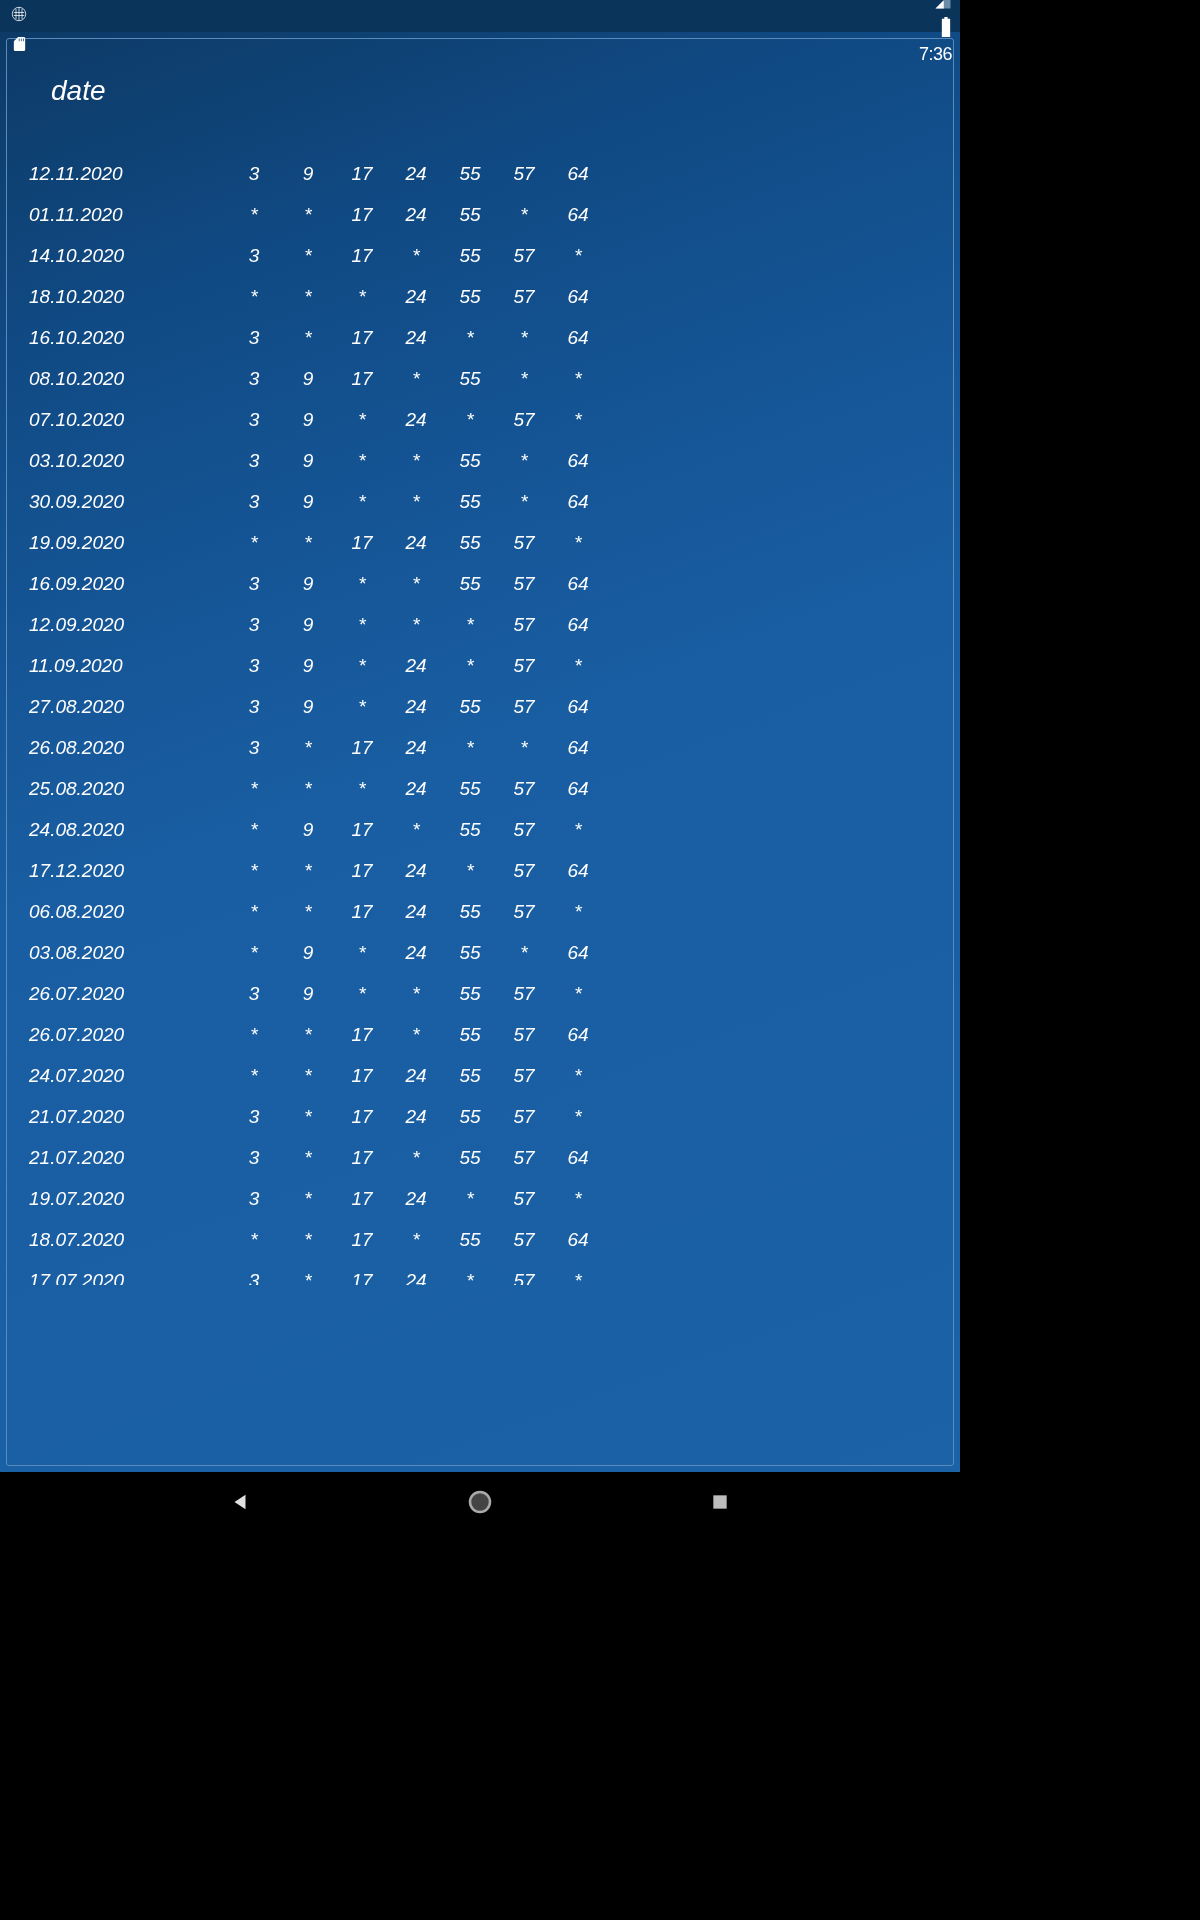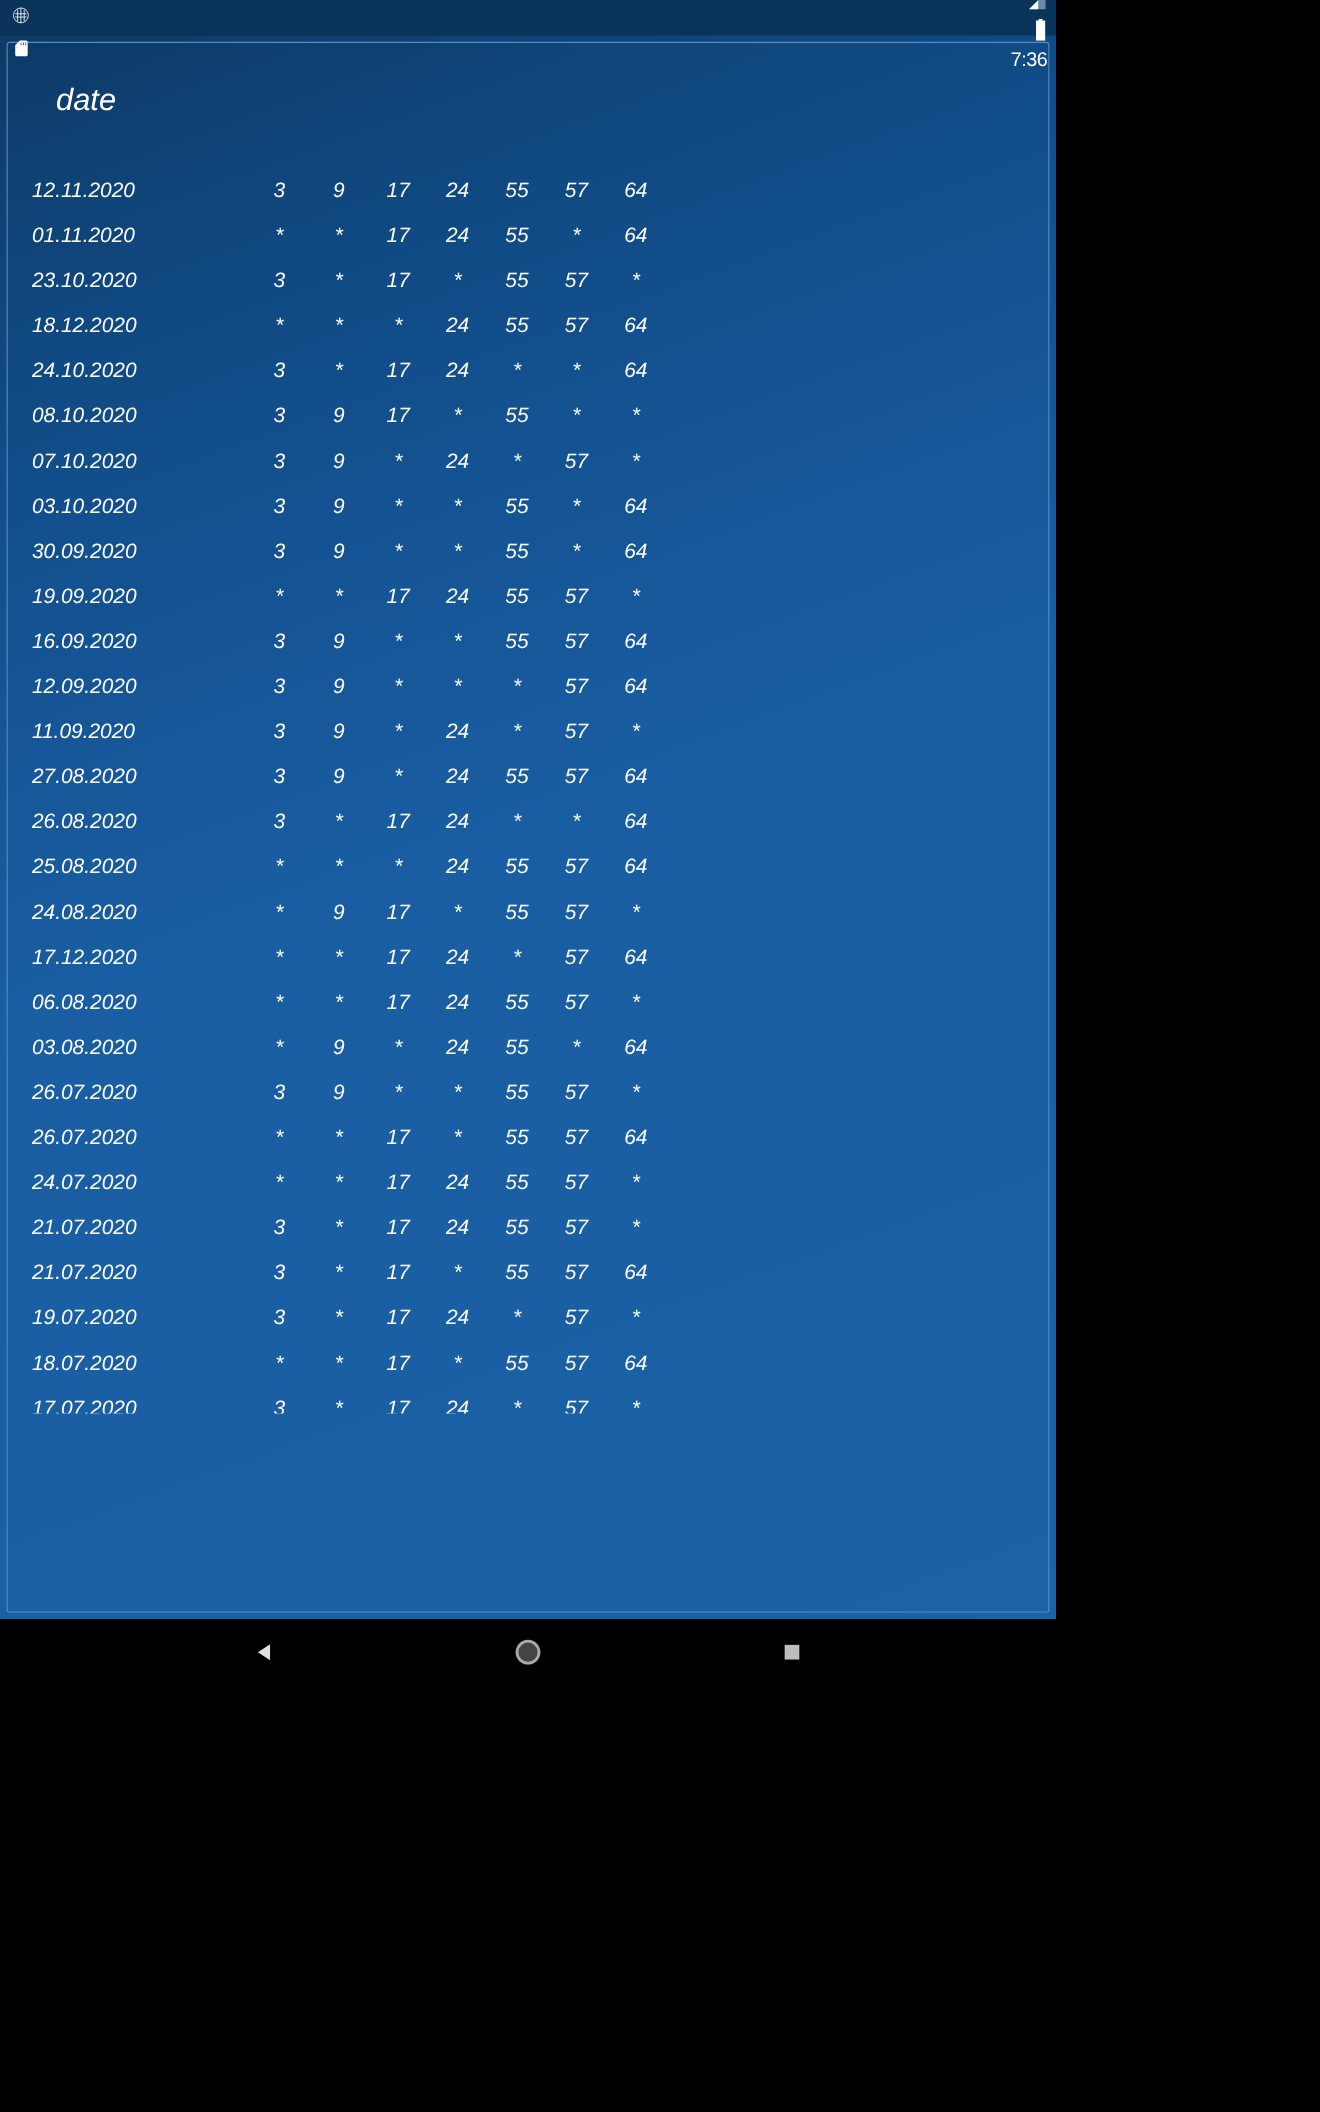--- a/index.html
+++ b/index.html
@@ -142,45 +142,45 @@
             <div class="cell">*</div>
             <div class="cell">*</div>
             <div class="cell">17</div>
             <div class="cell">24</div>
             <div class="cell">55</div>
             <div class="cell">*</div>
             <div class="cell">64</div>
           </div>
         </div>
         <div class="row">
-          <div class="c-date">23.10.2020</div>
-          <div class="cells">
-            <div class="cell">3</div>
-            <div class="cell">*</div>
-            <div class="cell">17</div>
-            <div class="cell">*</div>
-            <div class="cell">55</div>
-            <div class="cell">57</div>
-            <div class="cell">*</div>
-          </div>
-        </div>
-        <div class="row">
-          <div class="c-date">18.12.2020</div>
-          <div class="cells">
-            <div class="cell">*</div>
-            <div class="cell">*</div>
-            <div class="cell">*</div>
-            <div class="cell">24</div>
-            <div class="cell">55</div>
-            <div class="cell">57</div>
-            <div class="cell">64</div>
-          </div>
-        </div>
-        <div class="row">
-          <div class="c-date">24.10.2020</div>
+          <div class="c-date">14.10.2020</div>
+          <div class="cells">
+            <div class="cell">3</div>
+            <div class="cell">*</div>
+            <div class="cell">17</div>
+            <div class="cell">*</div>
+            <div class="cell">55</div>
+            <div class="cell">57</div>
+            <div class="cell">*</div>
+          </div>
+        </div>
+        <div class="row">
+          <div class="c-date">18.10.2020</div>
+          <div class="cells">
+            <div class="cell">*</div>
+            <div class="cell">*</div>
+            <div class="cell">*</div>
+            <div class="cell">24</div>
+            <div class="cell">55</div>
+            <div class="cell">57</div>
+            <div class="cell">64</div>
+          </div>
+        </div>
+        <div class="row">
+          <div class="c-date">16.10.2020</div>
           <div class="cells">
             <div class="cell">3</div>
             <div class="cell">*</div>
             <div class="cell">17</div>
             <div class="cell">24</div>
             <div class="cell">*</div>
             <div class="cell">*</div>
             <div class="cell">64</div>
           </div>
         </div>

